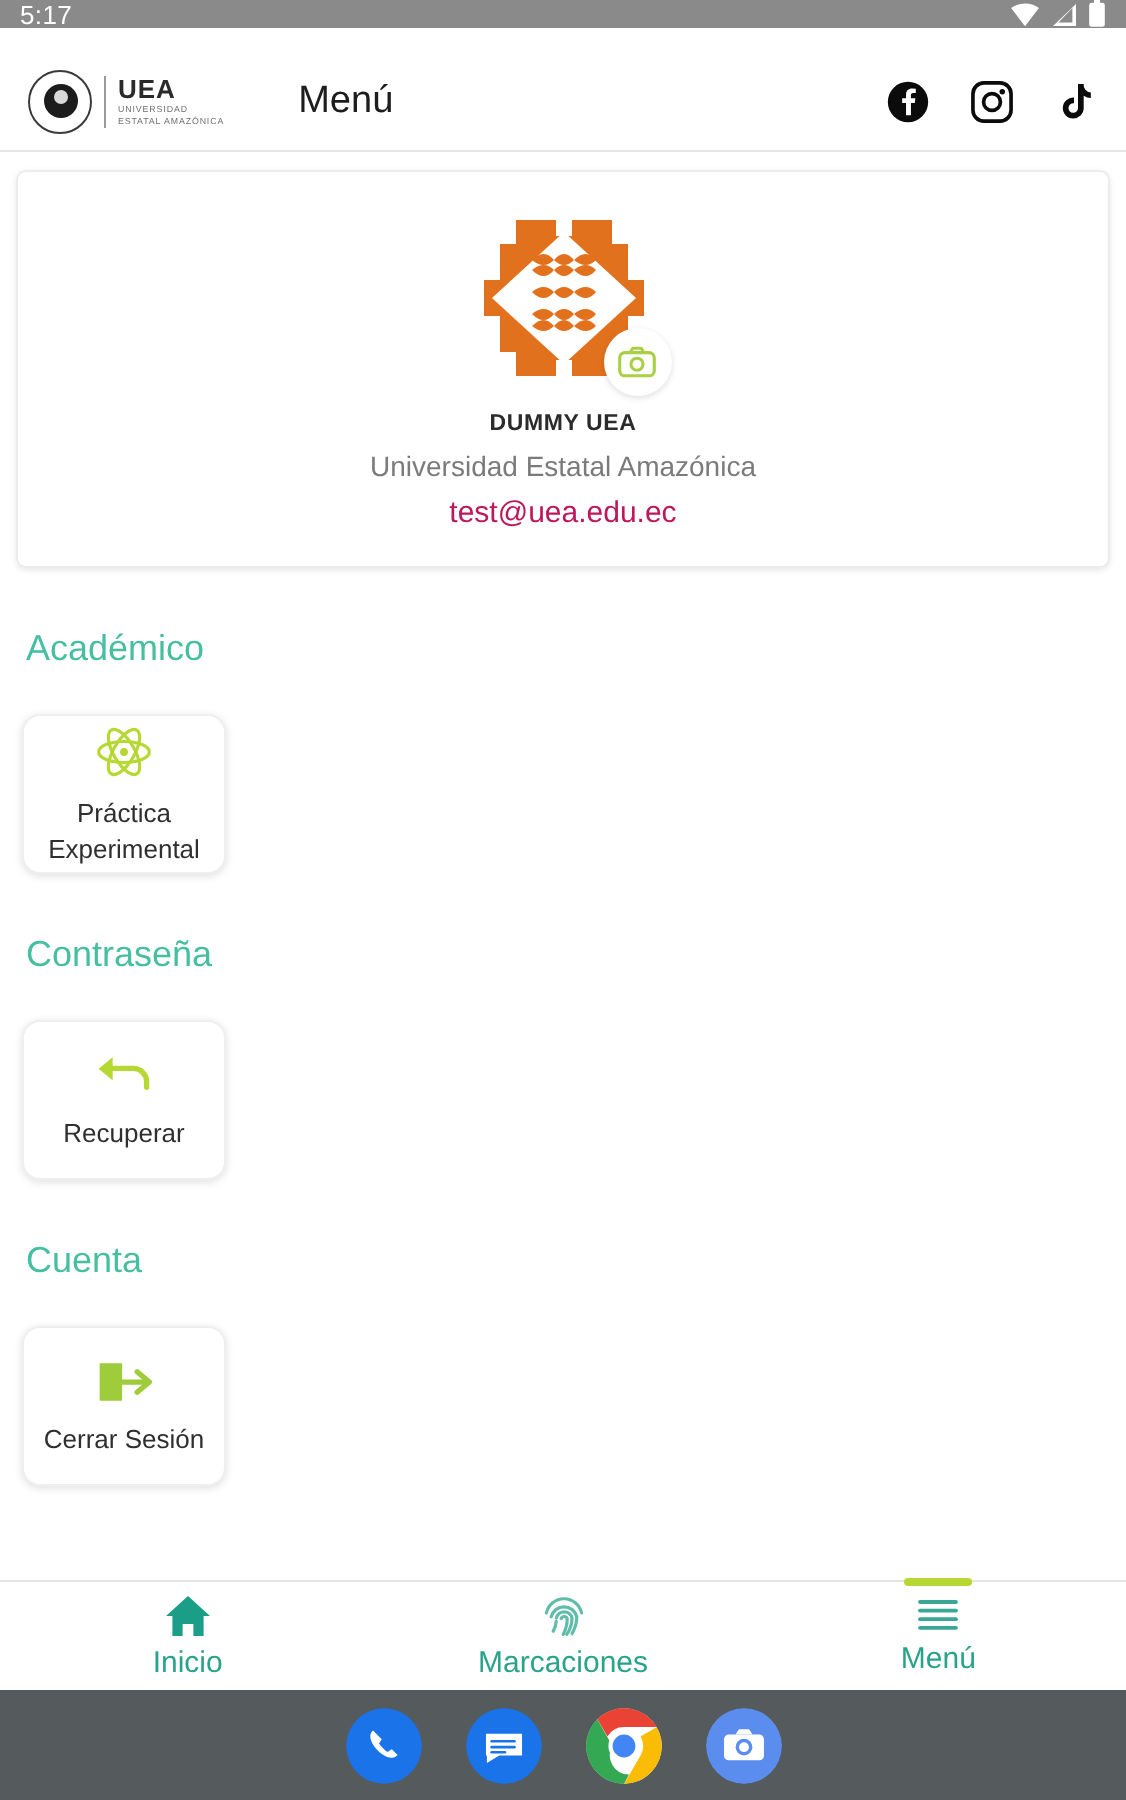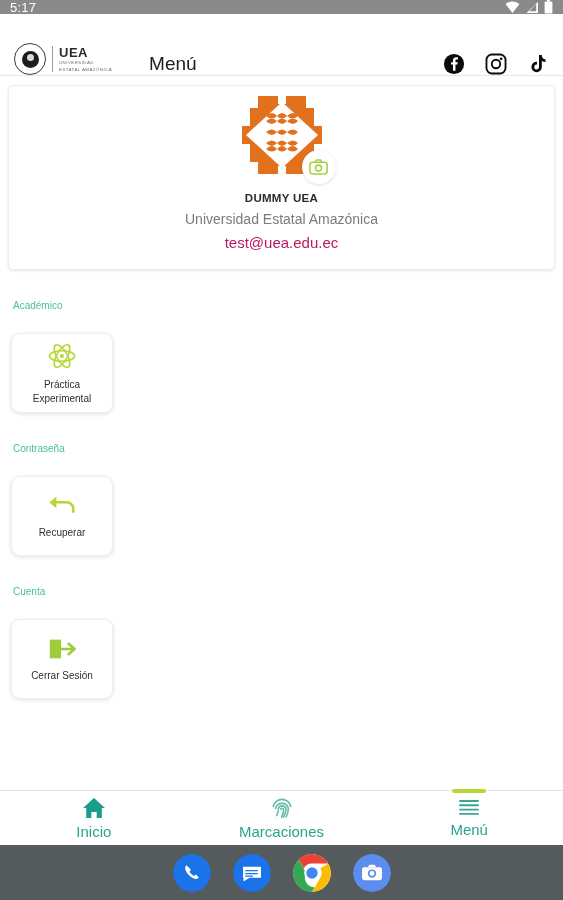--- a/index.html
+++ b/index.html
@@ -16,21 +16,21 @@
     position: absolute; left: 0; top: 0; width: 563px; height: 14px;
     background: #8a8a8a; display: flex; align-items: center;
     padding: 0 10px; color: #fff;
   }
   .status-time { font-size: 13px; letter-spacing: .2px; }
   .status-icons { margin-left: auto; display: flex; align-items: center; gap: 5px; }
 
   
   .appbar {
     position: absolute; left: 0; top: 26px; width: 563px; height: 50px;
-    background: #fff; display: flex; align-items: flex-end; padding: 0 14px;
+    background: #fff; display: flex; align-items: center; padding: 0 14px;
     border-bottom: 1px solid #e6e6e6;
   }
   .brand { display: flex; align-items: center; gap: 6px; }
   .brand-seal {
     width: 32px; height: 32px; border-radius: 50%;
     border: 1.5px solid #3a3a3a; display: flex; align-items: center;
     justify-content: center; background: #fff;
   }
   .brand-seal-inner {
     width: 17px; height: 17px; border-radius: 50%; background: #1c1c1c;
@@ -51,46 +51,46 @@
   
   .content {
     position: absolute; left: 0; top: 76px; width: 563px; height: 714px;
     background: #fff; overflow: hidden;
   }
 
   
   .profile-card {
     margin: 9px 8px 0 8px; background: #fff; border-radius: 5px;
     border: 1px solid #ececec; box-shadow: 0 1px 3px rgba(0,0,0,.10);
-    padding: 6px 10px 18px 10px; text-align: center;
+    padding: 20px 10px 18px 10px; text-align: center;
   }
   .avatar-wrap { position: relative; width: 92px; height: 86px; margin: 0 auto 14px auto; }
   .cam-badge {
     position: absolute; right: -8px; bottom: -6px;
     width: 34px; height: 34px; border-radius: 50%; background: #fff;
     box-shadow: 0 1px 3px rgba(0,0,0,.13);
     display: flex; align-items: center; justify-content: center;
   }
   .profile-name { font-size: 11.5px; font-weight: bold; color: #2b2b2b; letter-spacing: .3px; }
   .profile-org { font-size: 14px; color: #7b7b7b; margin-top: 7px; text-align: center; }
   .profile-mail { font-size: 15px; color: #be185d; margin-top: 7px; }
 
   
   .section-title {
-    color: #45bfa0; font-size: 10px; margin: 30px 0 0 13px;
+    color: #45bfa0; font-size: 18px; margin: 30px 0 0 13px;
   }
   .card-row { display: flex; gap: 83px; margin: 22px 0 0 11px; }
   .tile {
     width: 102px; height: 80px; background: #fff; border-radius: 9px;
     border: 1px solid #efefef; box-shadow: 0 1px 4px rgba(0,0,0,.13);
     display: flex; flex-direction: column; align-items: center;
     justify-content: center; gap: 7px;
   }
   .tile-label {
-    font-size: 10px; color: #2f2f2f; text-align: center; line-height: 1.35;
+    font-size: 13px; color: #2f2f2f; text-align: center; line-height: 1.35;
     max-width: 86px;
   }
 
   
   .bottomnav {
     position: absolute; left: 0; top: 790px; width: 563px; height: 55px;
     background: #fff; border-top: 1px solid #e4e4e4;
     display: flex; align-items: center;
   }
   .navitem {

